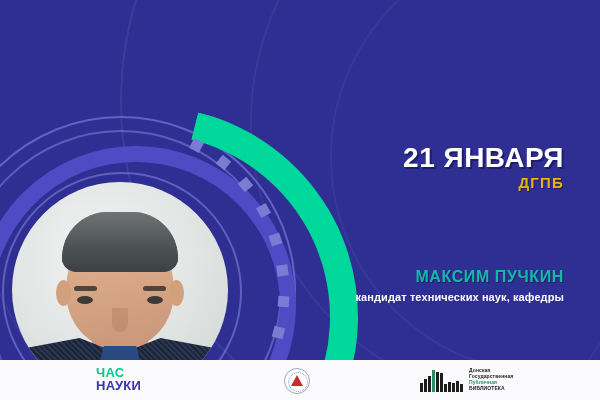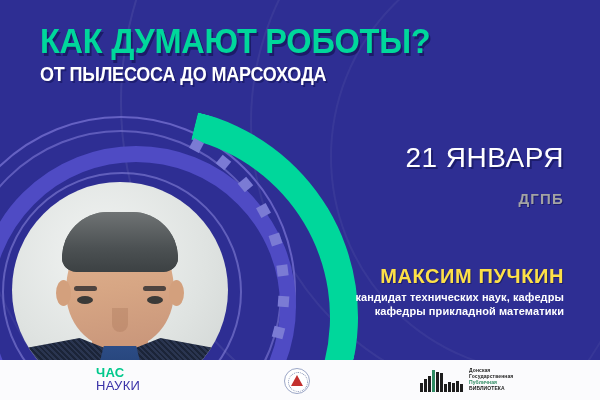--- a/index.html
+++ b/index.html
@@ -177,46 +177,46 @@
   }
 
   
   .date-block{
     position:absolute;
     right:36px; top:142px;
     text-align:right;
     z-index:12;
   }
   .date-line{
-    font-size:28px;line-height:32px;font-weight:normal;
+    font-size:28px;line-height:32px;font-weight:bold;
     color:#FFFFFF;letter-spacing:0.5px;
     text-shadow:2px 2px 0 rgba(12,12,70,.5);
     white-space:nowrap;
   }
   .time-line{
     font-size:28px;line-height:36px;font-weight:bold;
     color:#FFFFFF;letter-spacing:0.5px;
     text-shadow:2px 2px 0 rgba(12,12,70,.5);
   }
   .venue-line{
-    margin-top:16px;
+    margin-top:0;
     font-size:15px;line-height:18px;font-weight:bold;
-    color:#a3a3a3;letter-spacing:1.2px;
+    color:#eab308;letter-spacing:1.2px;
     text-shadow:1px 1px 0 rgba(12,12,70,.5);
   }
   .speaker-block{
     position:absolute;
     right:36px; top:268px;
     text-align:right;
     z-index:12;
     width:250px;
   }
   .speaker-name{
-    font-size:20px;line-height:17px;font-weight:bold;
-    color:#fde047;letter-spacing:.6px;
+    font-size:16px;line-height:17px;font-weight:bold;
+    color:#14b8a6;letter-spacing:.6px;
     text-shadow:1px 1px 0 rgba(12,12,70,.5);
   }
   .speaker-role{
     margin-top:5px;
     font-size:11px;line-height:14px;font-weight:bold;
     color:#FFFFFF;letter-spacing:.1px;
   }
 
   
   .footer{
@@ -227,21 +227,21 @@
     padding-left:28px;
   }
   .logo-chas{
     position:absolute;left:96px;top:6px;
     line-height:13px;
   }
   .logo-chas .l1{
     font-size:13px;font-weight:bold;color:#00C88C;letter-spacing:.3px;
   }
   .logo-chas .l2{
-    font-size:13px;font-weight:normal;color:#3A32A8;letter-spacing:.3px;
+    font-size:13px;font-weight:bold;color:#3A32A8;letter-spacing:.3px;
   }
   .logo-seal{
     position:absolute;left:284px;top:8px;
     width:24px;height:24px;border-radius:50%;
     border:1px solid #9BA6C6;
     background:#FFFFFF;
   }
   .logo-seal .inner{
     position:absolute;left:3px;top:3px;
     width:18px;height:18px;border-radius:50%;
@@ -274,24 +274,20 @@
 <body>
 
 <div id="poster">
 
   <div class="bg-arc a1"></div>
   <div class="bg-arc a2"></div>
   <div class="bg-arc a3"></div>
   <div class="bg-arc a4"></div>
   <div class="bg-arc a5"></div>
 
-  <div class="title-block">
-    <div class="title-main">КАК ДУМАЮТ РОБОТЫ?</div>
-    <div class="title-sub">ОТ ПЫЛЕСОСА ДО МАРСОХОДА</div>
-  </div>
 
   <div class="circle-wrap">
     <div class="ring outline-1"></div>
     <div class="ring outline-2"></div>
     <div class="ring band"></div>
     <div class="ring outline-3"></div>
     <div class="green-arc"></div>
     <div id="dash-host">
         <div class="dash" style="background: rgb(123, 123, 212); left: 256.993px; top: 35.1966px; transform: rotate(28deg);"></div>
         <div class="dash" style="background: rgb(123, 123, 212); left: 283.209px; top: 52.5481px; transform: rotate(39deg);"></div>
@@ -323,21 +319,20 @@
 
   <div class="date-block">
     <div class="date-line">21 ЯНВАРЯ</div>
     <div class="venue-line">ДГПБ</div>
   </div>
 
   <div class="speaker-block">
     <div class="speaker-name">МАКСИМ ПУЧКИН</div>
     <div class="speaker-role">
       <div>кандидат технических наук, кафедры</div>
-      <div>кафедры прикладной математики</div>
     </div>
   </div>
 
   <div class="footer">
 
     <div class="logo-chas">
       <div class="l1">ЧАС</div>
       <div class="l2">НАУКИ</div>
     </div>
 

